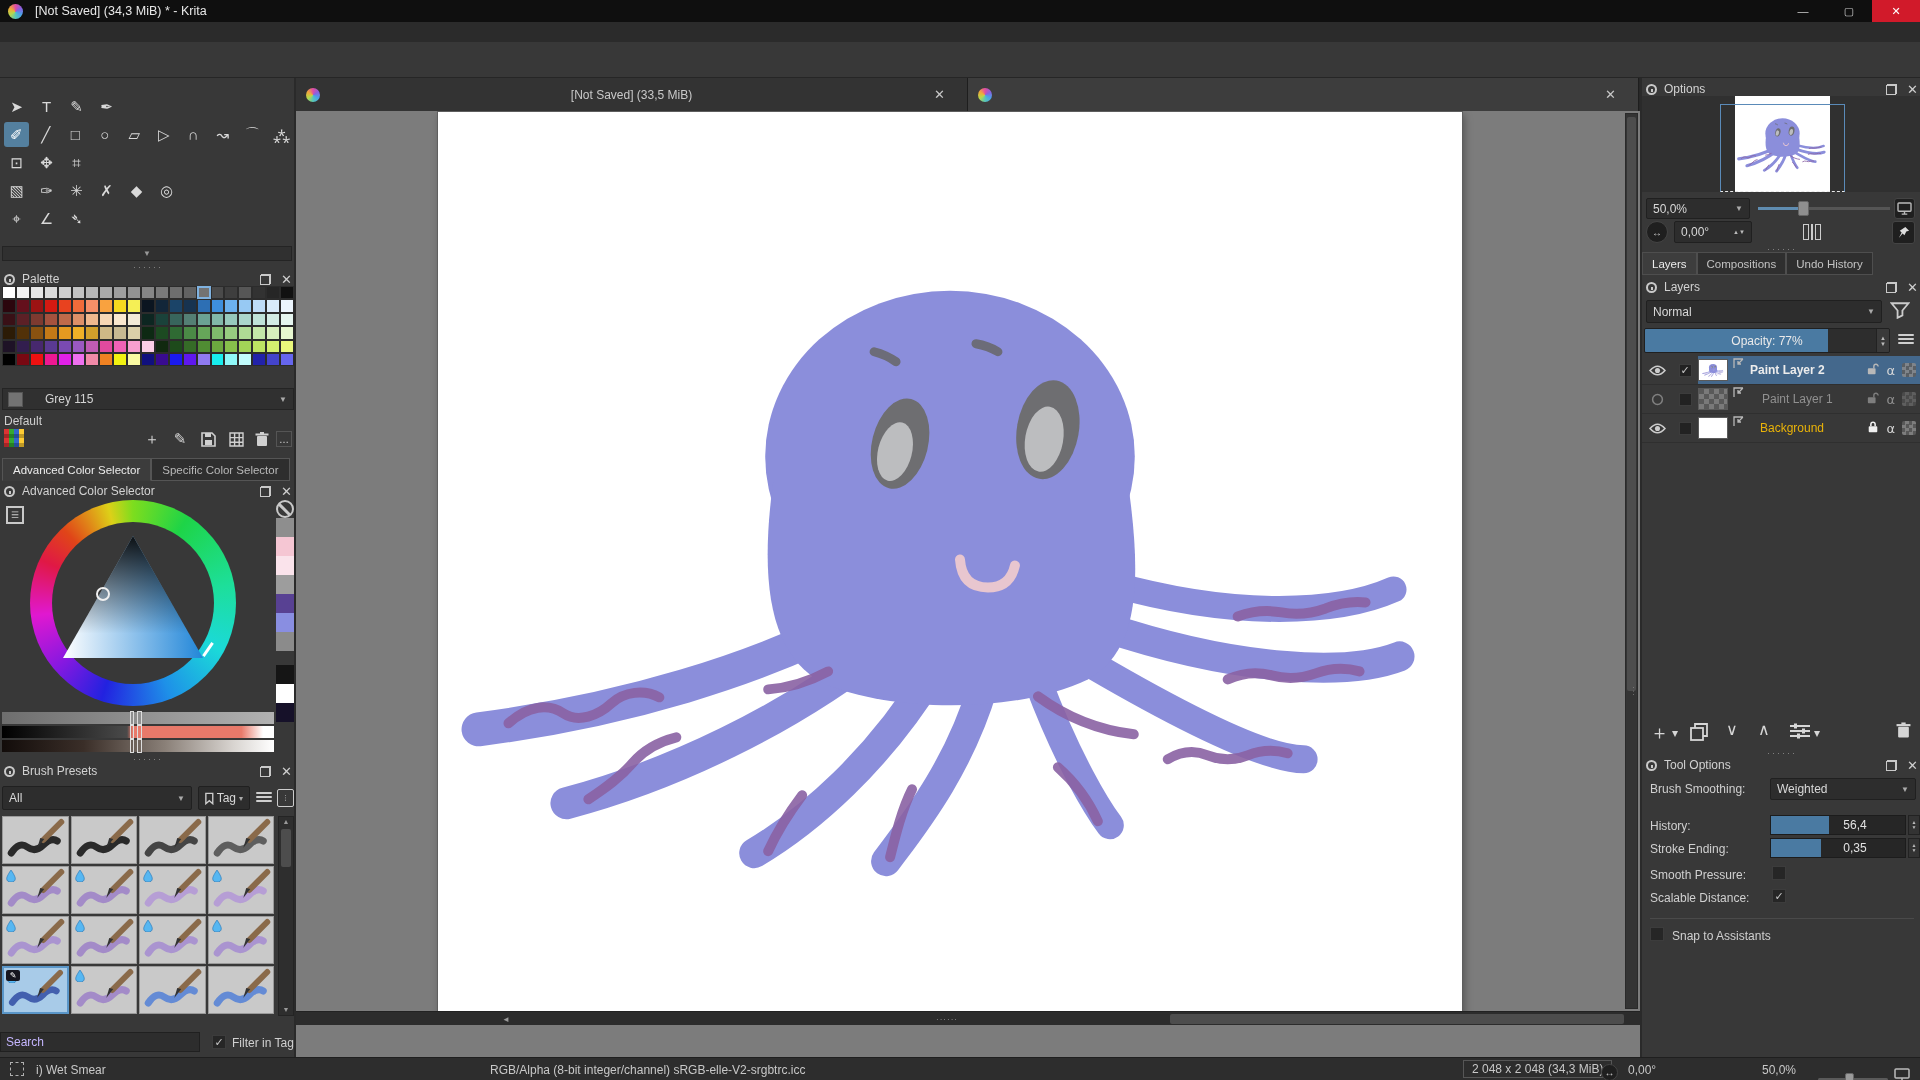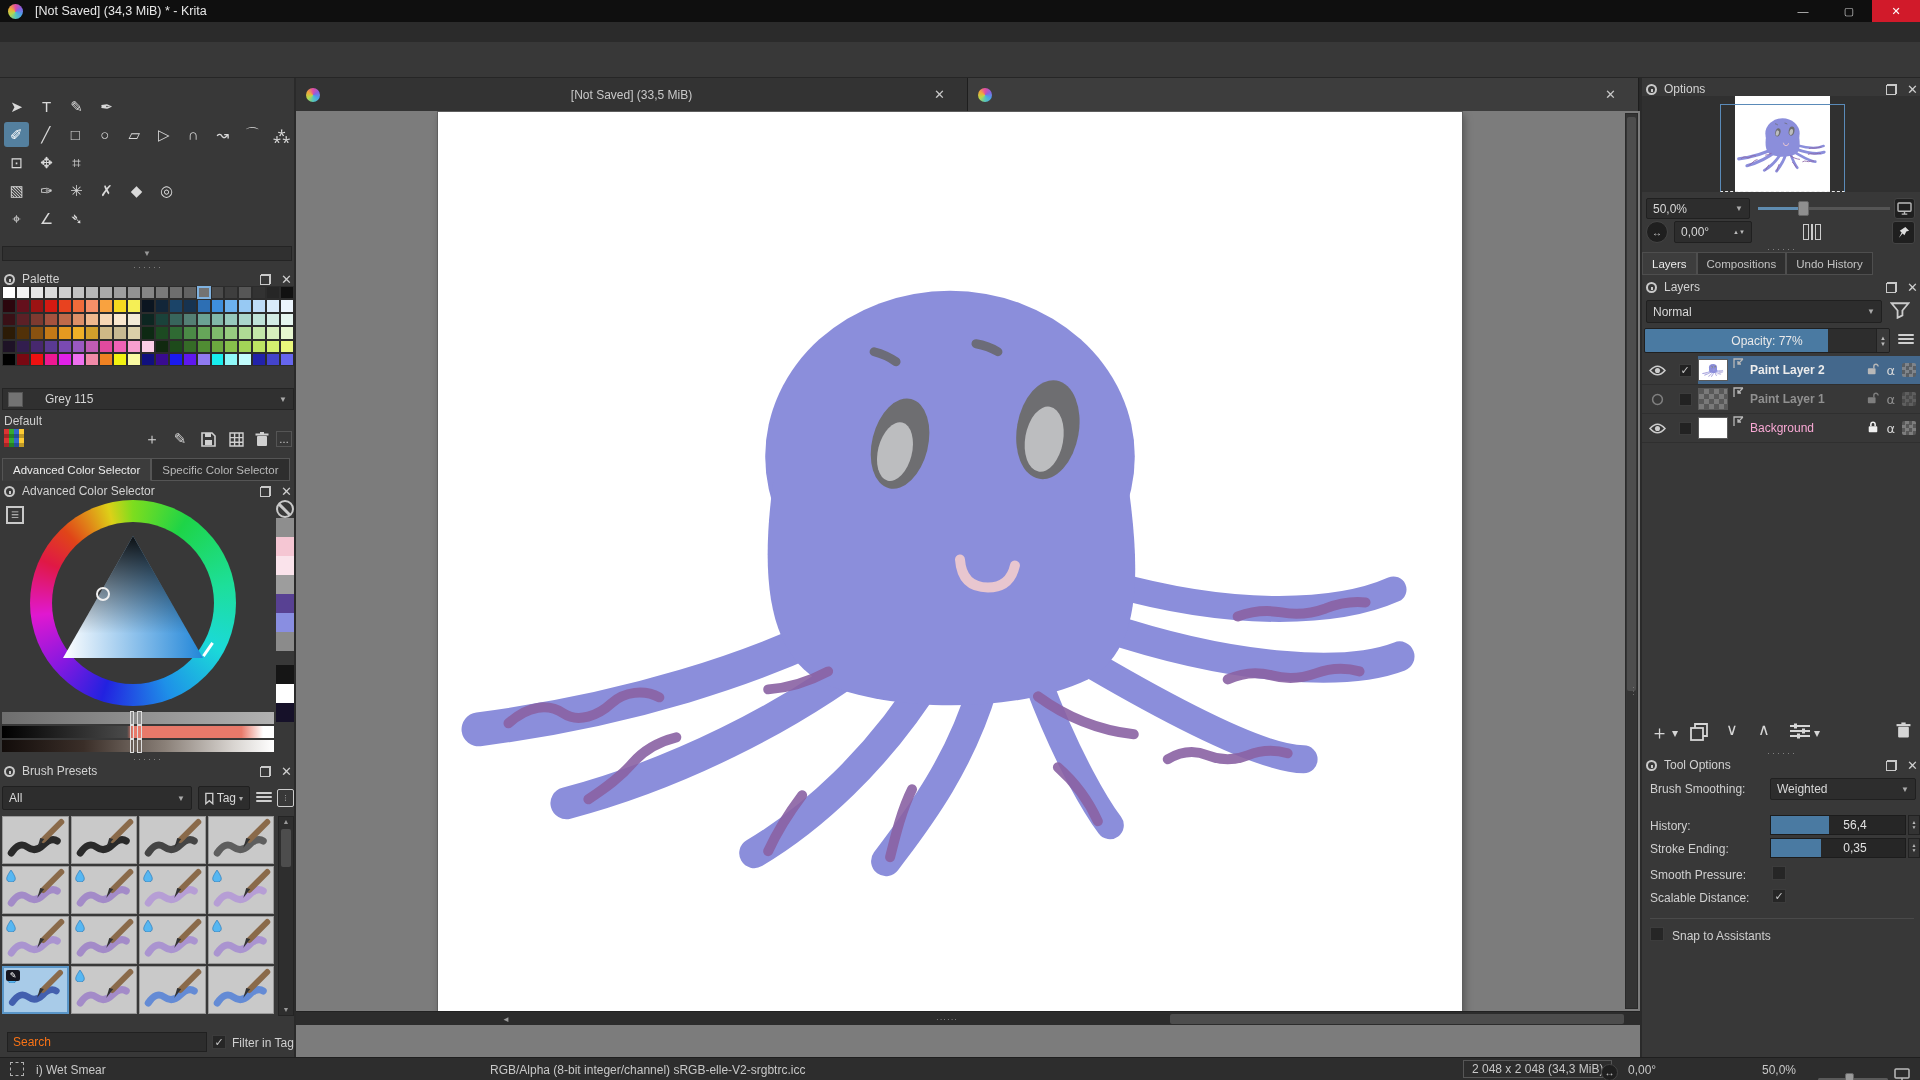--- a/index.html
+++ b/index.html
@@ -73,21 +73,21 @@
   .sb-handle i{flex:1;border:1px solid #ddd;}
   
   #bp-controls{position:absolute;left:0;top:708px;width:296px;height:26px;}
   #bp-grid{position:absolute;left:2px;top:738px;width:272px;display:grid;grid-template-columns:repeat(4,1fr);gap:2px;}
   .preset{height:48px;background:#c9c9c9;position:relative;border:1px solid #9a9a9a;}
   .preset.sel{background:#a8cbe8;border:2px solid #5a96c8;}
   .preset svg.stroke-art{position:absolute;inset:0;width:100%;height:100%;}
   .droplet{position:absolute;left:3px;top:3px;width:10px;height:12px;}
   .dirty-badge{position:absolute;left:2px;top:2px;width:14px;height:11px;background:#16161f;border-radius:2px;color:#fff;font-size:8px;display:flex;align-items:center;justify-content:center;}
   #bp-scroll{position:absolute;left:278px;top:738px;width:16px;height:200px;background:#2e2e2e;border:1px solid #242424;}
-  #bp-search{position:absolute;left:7px;top:954px;width:200px;height:20px;background:#2d2d2d;border:1px solid #202020;color:#f97316;display:flex;align-items:center;padding:0 5px;}
+  #bp-search{position:absolute;left:0;top:954px;width:200px;height:20px;background:#2d2d2d;border:1px solid #202020;color:#c4b5fd;display:flex;align-items:center;padding:0 5px;}
   .checkbox{width:14px;height:14px;background:#262626;border:1px solid #3c3c3c;display:flex;align-items:center;justify-content:center;color:#c8c8c8;font-size:11px;}
   
   #center{position:absolute;left:296px;top:78px;width:1344px;height:979px;background:#7c7c7c;}
   #tabbar{position:absolute;left:0;top:0;width:1344px;height:33px;background:#282828;display:flex;}
   .ctab{height:33px;display:flex;align-items:center;padding:0 10px;border-right:1px solid #1e1e1e;position:relative;}
   .ctab .lbl{position:absolute;left:0;right:0;text-align:center;color:#c9c9c9;font-size:12px;}
   .ctab .cx{position:absolute;right:22px;color:#c9c9c9;font-size:13px;}
   #ctab1{width:672px;background:#333;}
   #ctab2{width:671px;background:#3d3d3d;}
   #canvas-area{position:absolute;left:0;top:33px;width:1344px;height:900px;overflow:hidden;}
@@ -844,21 +844,21 @@
             </svg>
           </span>
           <span style="width:26px;display:flex;justify-content:center;z-index:1">
             <span class="checkbox" style="width:13px;height:13px;background:#222"></span>
           </span>
           <span style="z-index:1;display:flex;align-items:center;gap:4px">
             <span class="lthumb checker"></span>
             <span style="margin-top:-12px"><svg width="12" height="12" viewBox="0 0 12 12">
                 <path d="M2 11 V2 H11 M11 2 L6 7 M6 4 v3 h3" fill="none" stroke="#b8b8b8" stroke-width="1.3"></path>
               </svg></span>
-            <span style="margin-left:2px;font-weight:700;color:#909090">Paint Layer 1</span>
+            <span style="margin-left:14px;font-weight:400;color:#909090">Paint Layer 1</span>
           </span>
           <span style="margin-left:auto;z-index:1;display:flex;align-items:center;gap:7px;padding-right:6px;opacity:0.55">
             <span><svg width="12" height="14" viewBox="0 0 14 14">
                 <rect x="1" y="6" width="9" height="7" rx="1" fill="#b8b8b8"></rect>
                 <path d="M8 6 V4 a2.5 2.5 0 0 1 5 0" fill="none" stroke="#b8b8b8" stroke-width="1.6"></path>
               </svg></span>
             <span class="alpha-g">α</span>
             <span class="mini-checker"></span>
           </span>
         </div>
@@ -870,21 +870,21 @@
             </svg>
           </span>
           <span style="width:26px;display:flex;justify-content:center;z-index:1">
             <span class="checkbox" style="width:13px;height:13px;background:#222"></span>
           </span>
           <span style="z-index:1;display:flex;align-items:center;gap:4px">
             <span class="lthumb"></span>
             <span style="margin-top:-12px"><svg width="12" height="12" viewBox="0 0 12 12">
                 <path d="M2 11 V2 H11 M11 2 L6 7 M6 4 v3 h3" fill="none" stroke="#b8b8b8" stroke-width="1.3"></path>
               </svg></span>
-            <span style="margin-left:2px;font-weight:400;color:#f9a8d4">Background</span>
+            <span style="margin-left:12px;font-weight:400;color:#eab308">Background</span>
           </span>
           <span style="margin-left:auto;z-index:1;display:flex;align-items:center;gap:7px;padding-right:6px;opacity:1">
             <span><svg width="12" height="14" viewBox="0 0 14 14">
                 <rect x="2" y="6" width="10" height="7" rx="1" fill="#f0f0f0"></rect>
                 <path d="M4.5 6 V4 a2.5 2.5 0 0 1 5 0 V6" fill="none" stroke="#f0f0f0" stroke-width="1.8"></path>
               </svg></span>
             <span class="alpha-g">α</span>
             <span class="mini-checker"></span>
           </span>
         </div>

